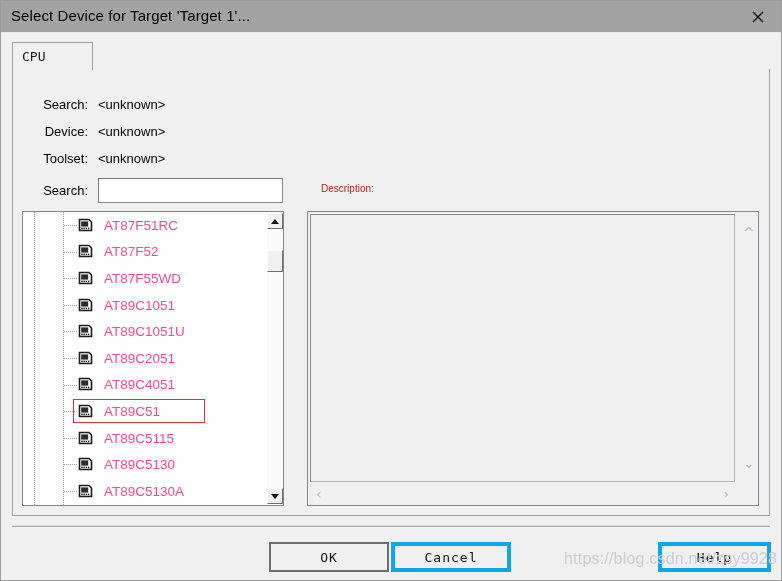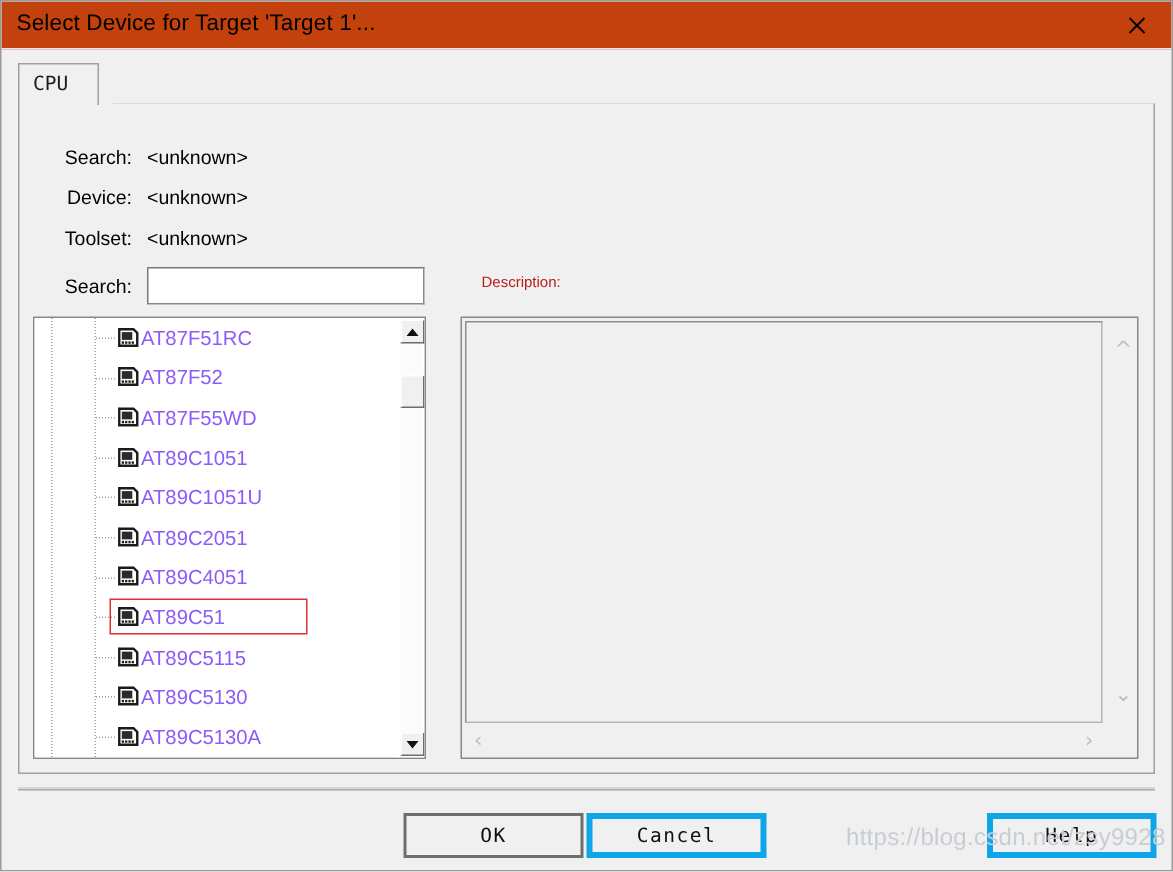--- a/index.html
+++ b/index.html
@@ -18,21 +18,21 @@
     background: #f0f0f0;
     border: 1px solid #9a9a9a;
     overflow: hidden;
   }
 
   
   #titlebar {
     position: absolute;
     left: 0; top: 0;
     width: 780px; height: 32px;
-    background: #c2410c;
+    background: #a3a3a3;
     border-bottom: 1px solid #e8e8e8;
   }
   #title-text {
     position: absolute;
     left: 10px; top: 6px;
     font-size: 15px;
     color: #000000;
     white-space: nowrap;
     letter-spacing: 0.1px;
   }
@@ -49,21 +49,21 @@
 
   
   #tabstrip {
     position: absolute;
     left: 11px; top: 41px;
     width: 758px; height: 28px;
   }
   #tab-cpu {
     position: absolute;
     left: 0; top: 0;
-    width: 54px; height: 28px;
+    width: 81px; height: 28px;
     background: #f0f0f0;
     border: 1px solid #a0a0a0;
     border-bottom: none;
     font-family: "DejaVu Sans Mono", monospace;
     font-size: 13px;
     color: #1a1a1a;
     display: flex;
     align-items: center;
     padding-left: 9px;
     z-index: 3;
@@ -160,22 +160,23 @@
     background-repeat: repeat-x;
   }
   .chip-icon {
     position: relative;
     width: 17px; height: 15px;
     margin-left: 14px;
     flex: 0 0 auto;
   }
   .chip-icon svg { display: block; }
   .tree-label {
+    margin-left: 10px;
     font-size: 13.5px;
-    color: #8b5cf6;
+    color: #ec4899;
     white-space: nowrap;
   }
   .tree-row.highlighted .highlight-box {
     position: absolute;
     left: 50px; top: 1px;
     width: 132px; height: 24px;
     border: 1.6px solid #e03030;
     pointer-events: none;
   }
 

